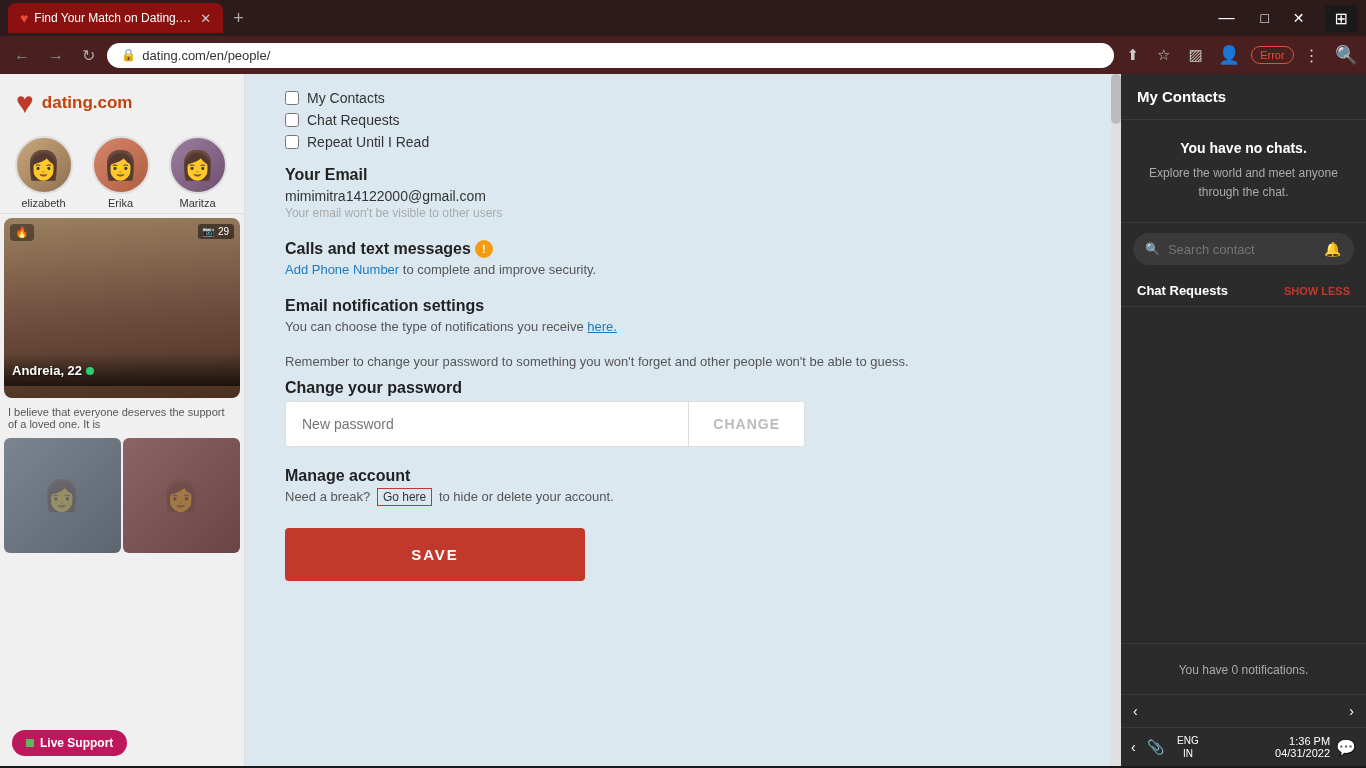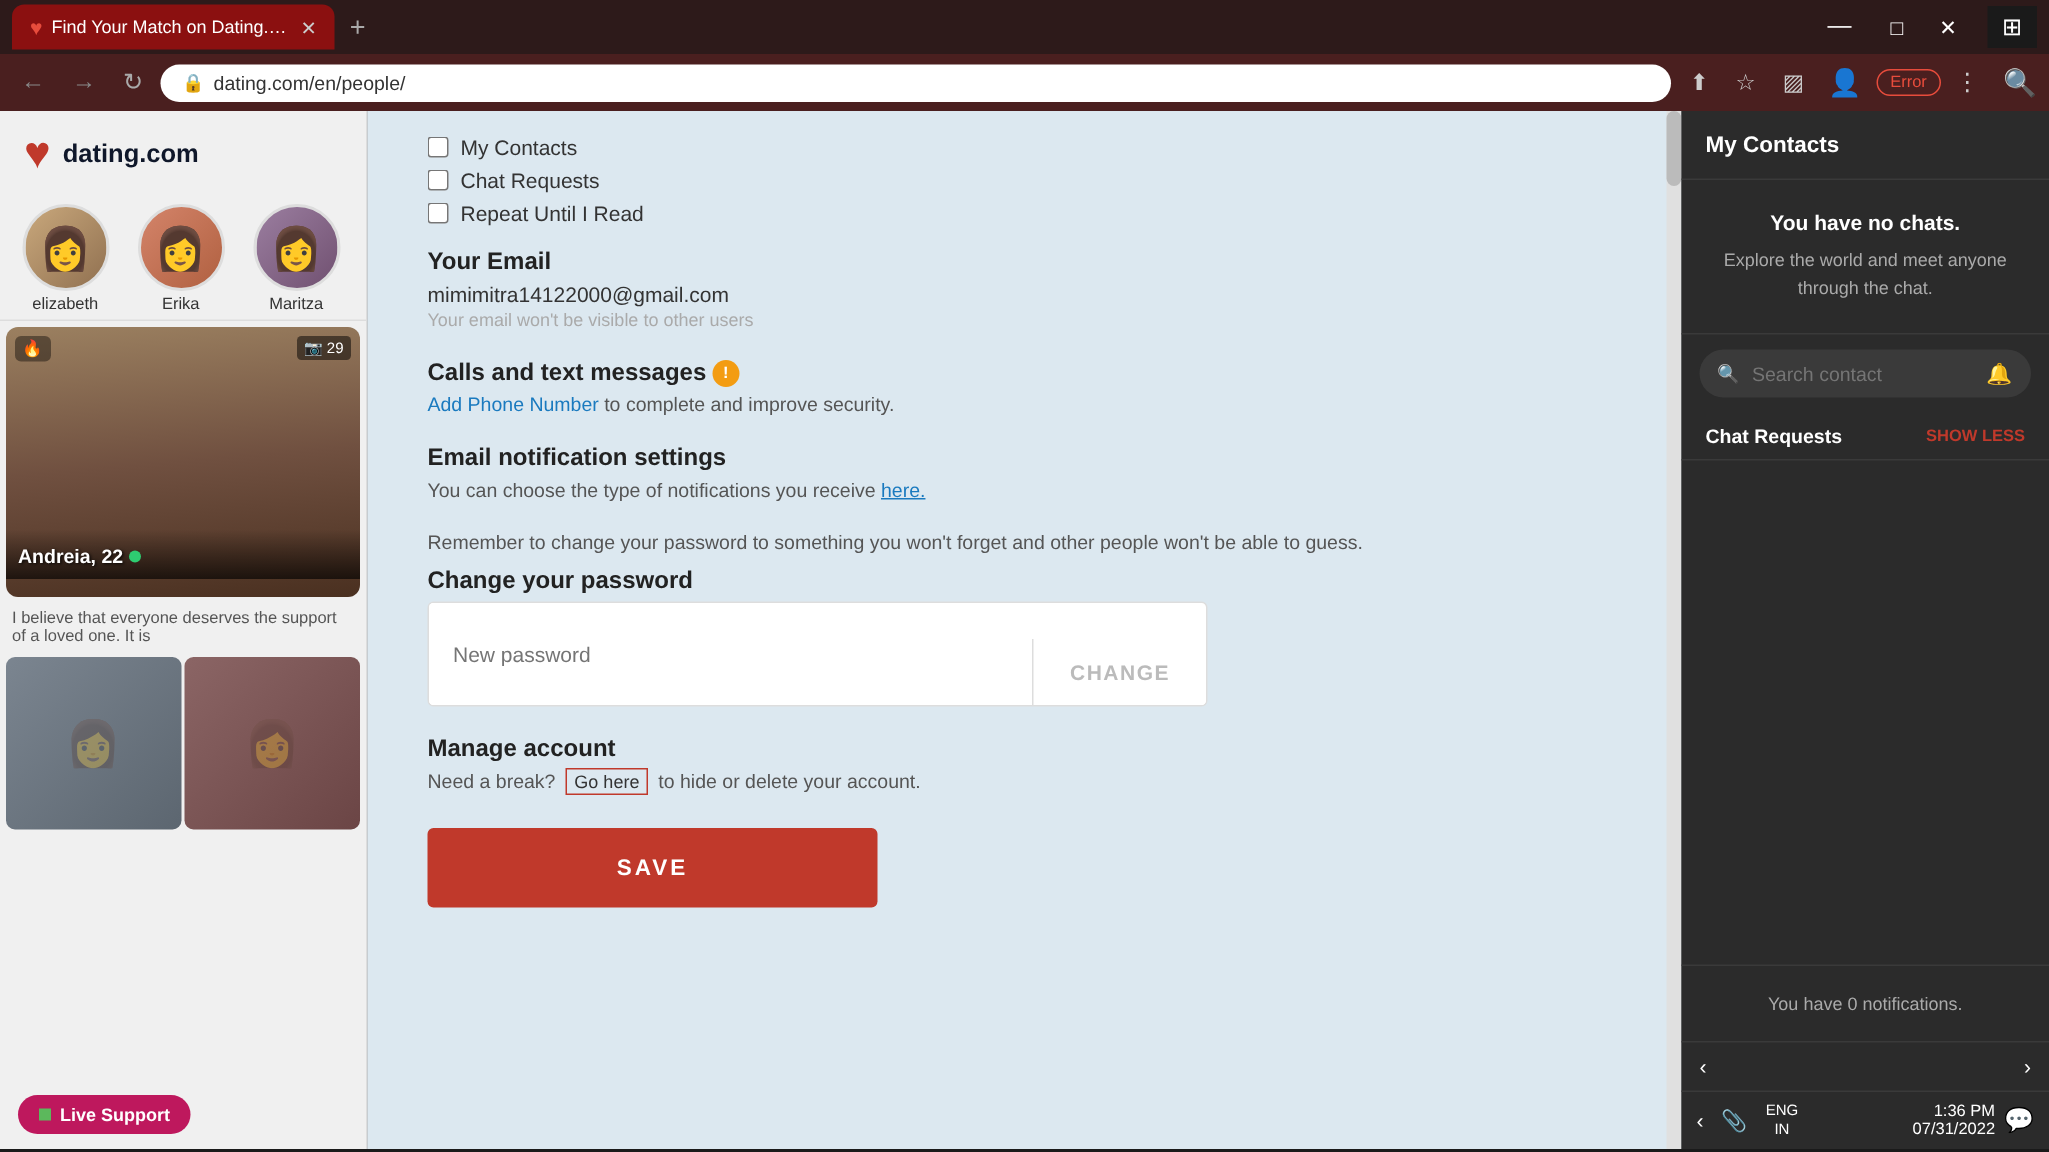--- a/index.html
+++ b/index.html
@@ -41,21 +41,21 @@
     <span style="color:#ccc; font-size:16px; cursor:pointer; padding:2px 4px;">⋮</span>
     <span style="color:white; font-size:18px; margin-left:6px; cursor:pointer;">🔍</span>
   </div>
 </div>
 
 <div style="display:flex; width:1366px; height:692px; position:relative;">
 
   <div style="width:245px; background:#f0f0f0; overflow:hidden; position:relative; border-right:1px solid #ddd;">
     <div style="padding:12px 16px; display:flex; align-items:center; gap:8px;">
       <span style="color:#c0392b; font-size:30px;">♥</span>
-      <span style="color:#0f172a; font-size:17px; font-weight:bold;">dating.com</span>
+      <span style="color:#c2410c; font-size:17px; font-weight:bold;">dating.com</span>
     </div>
 
     <div style="display:flex; padding:4px 6px; border-bottom:1px solid #ddd; gap:2px;">
       <div style="display:flex; flex-direction:column; align-items:center; gap:3px; width:75px; cursor:pointer;">
         <div style="width:58px; height:58px; border-radius:50%; background:linear-gradient(135deg, #c9a87c, #907050); border:2px solid #ddd; overflow:hidden; display:flex; align-items:center; justify-content:center; font-size:28px;">👩</div>
         <span style="font-size:11px; color:#333;">elizabeth</span>
       </div>
       <div style="display:flex; flex-direction:column; align-items:center; gap:3px; width:75px; cursor:pointer;">
         <div style="width:58px; height:58px; border-radius:50%; background:linear-gradient(135deg, #d4846a, #b06040); border:2px solid #ddd; overflow:hidden; display:flex; align-items:center; justify-content:center; font-size:28px;">👩</div>
         <span style="font-size:11px; color:#333;">Erika</span>
@@ -139,21 +139,21 @@
         <div style="font-size:13px; color:#555;">
           <span>You can choose the type of notifications you receive </span><a style="color:#1a7abf; text-decoration:underline; cursor:pointer;">here.</a>
         </div>
       </div>
 
       <div style="margin-bottom:20px;">
         <div style="font-size:13px; color:#555; margin-bottom:10px;">Remember to change your password to something you won't forget and other people won't be able to guess.</div>
         <div style="font-size:16px; font-weight:bold; color:#222; margin-bottom:4px;">Change your password</div>
         <div style="display:flex; border:1px solid #ddd; border-radius:4px; background:white; overflow:hidden; max-width:520px;">
           <input type="password" style="flex: 1 1 0%; border: none; padding: 14px 16px; font-size: 14px; color: rgb(153, 153, 153); outline: none; background: white;" placeholder="New password">
-          <button style="background:white; border:none; border-left:1px solid #ddd; padding:14px 24px; font-size:14px; font-weight:bold; color:#bbb; cursor:pointer; letter-spacing:1px;margin-top:24px;">CHANGE</button>
+          <button style="background:white; border:none; border-left:1px solid #ddd; padding:14px 24px; font-size:14px; font-weight:bold; color:#bbb; cursor:pointer; letter-spacing:1px;">CHANGE</button>
         </div>
       </div>
 
       <div style="margin-bottom:20px;">
         <div style="font-size:16px; font-weight:bold; color:#222; margin-bottom:4px;">Manage account</div>
         <div style="font-size:13px; color:#555;">
           <span>Need a break?</span>
           <a style="color:#333; text-decoration:none; border:1px solid #c0392b; padding:1px 5px; font-size:12px; cursor:pointer; margin:0 3px;">Go here</a>
           <span> to hide or delete your account.</span>
         </div>
@@ -198,18 +198,18 @@
     </div>
 
     <div style="display:flex; align-items:center; padding:6px 10px; gap:6px; border-top:1px solid #3a3a3a;">
       <span style="color:white; font-size:14px; cursor:pointer;">‹</span>
       <span style="color:white; font-size:14px; cursor:pointer; margin:0 6px;">📎</span>
       <div style="color:white; font-size:10px; text-align:center; cursor:pointer; line-height:1.3;">
         <span>ENG<br>IN</span>
       </div>
       <div style="margin-left:auto; text-align:right;">
         <div style="font-size:11px; color:white;">1:36 PM</div>
-        <div style="font-size:11px; color:white;">07/31/2022</div>
+        <div style="font-size:11px; color:white;">04/31/2022</div>
       </div>
       <span style="color:white; font-size:16px; cursor:pointer;">💬</span>
     </div>
   </div>
 </div>
 
 </body></html>

